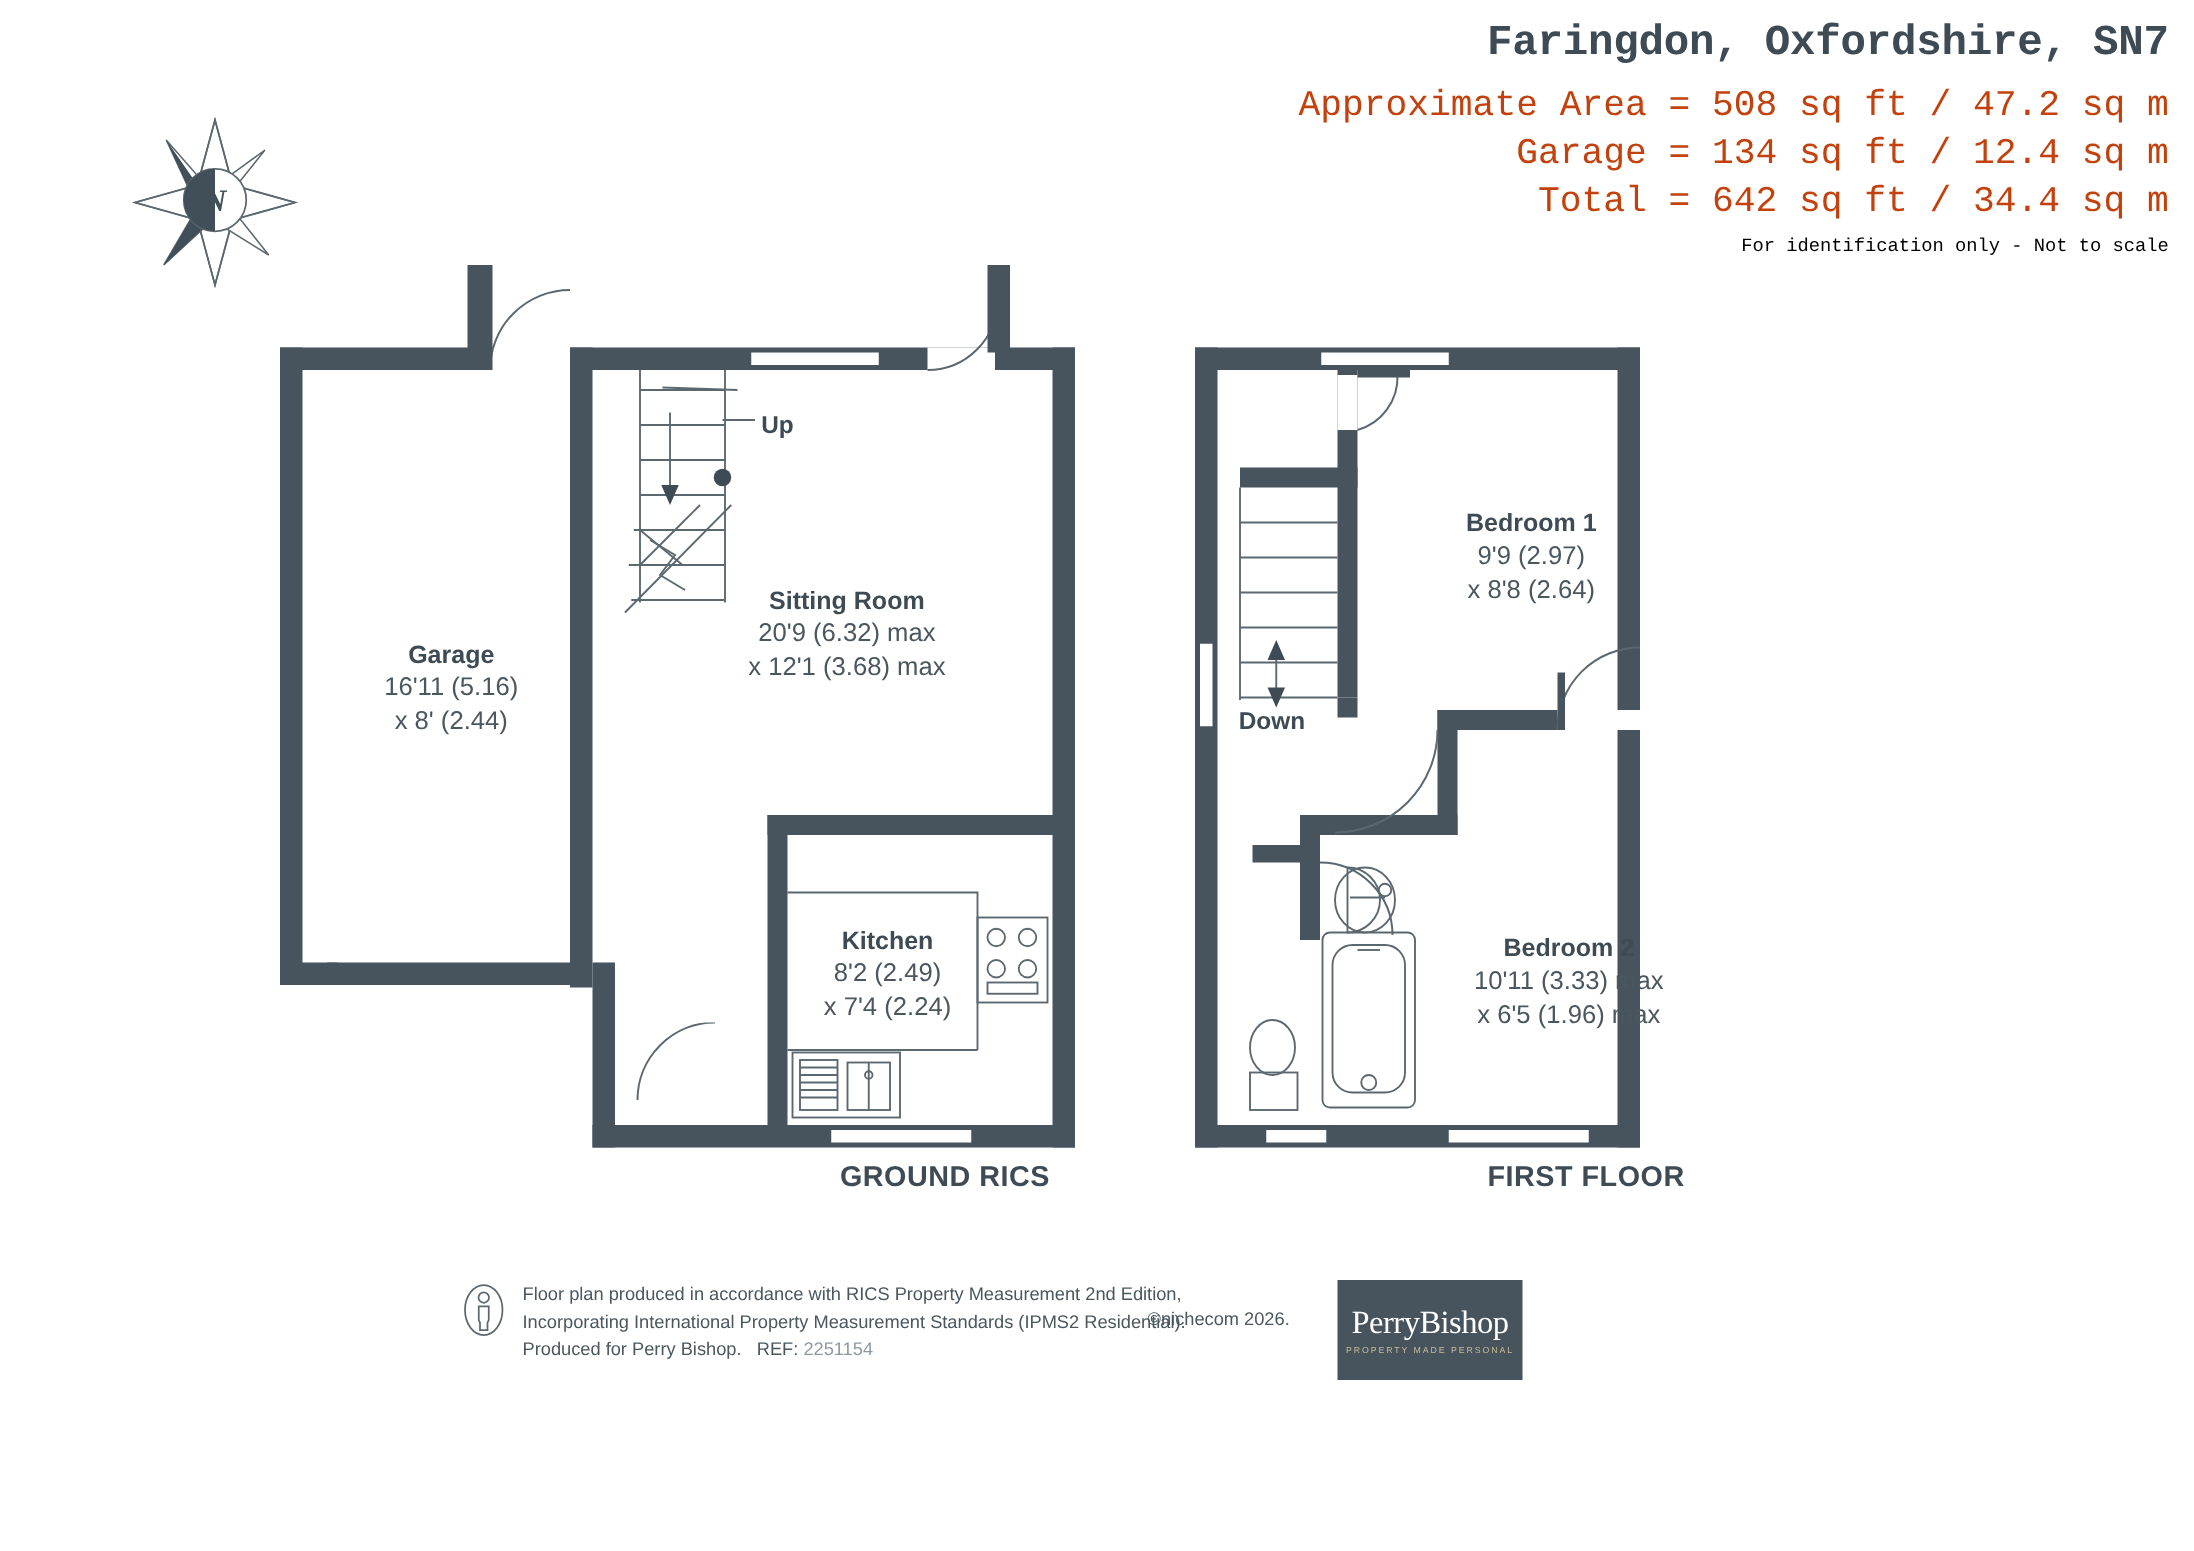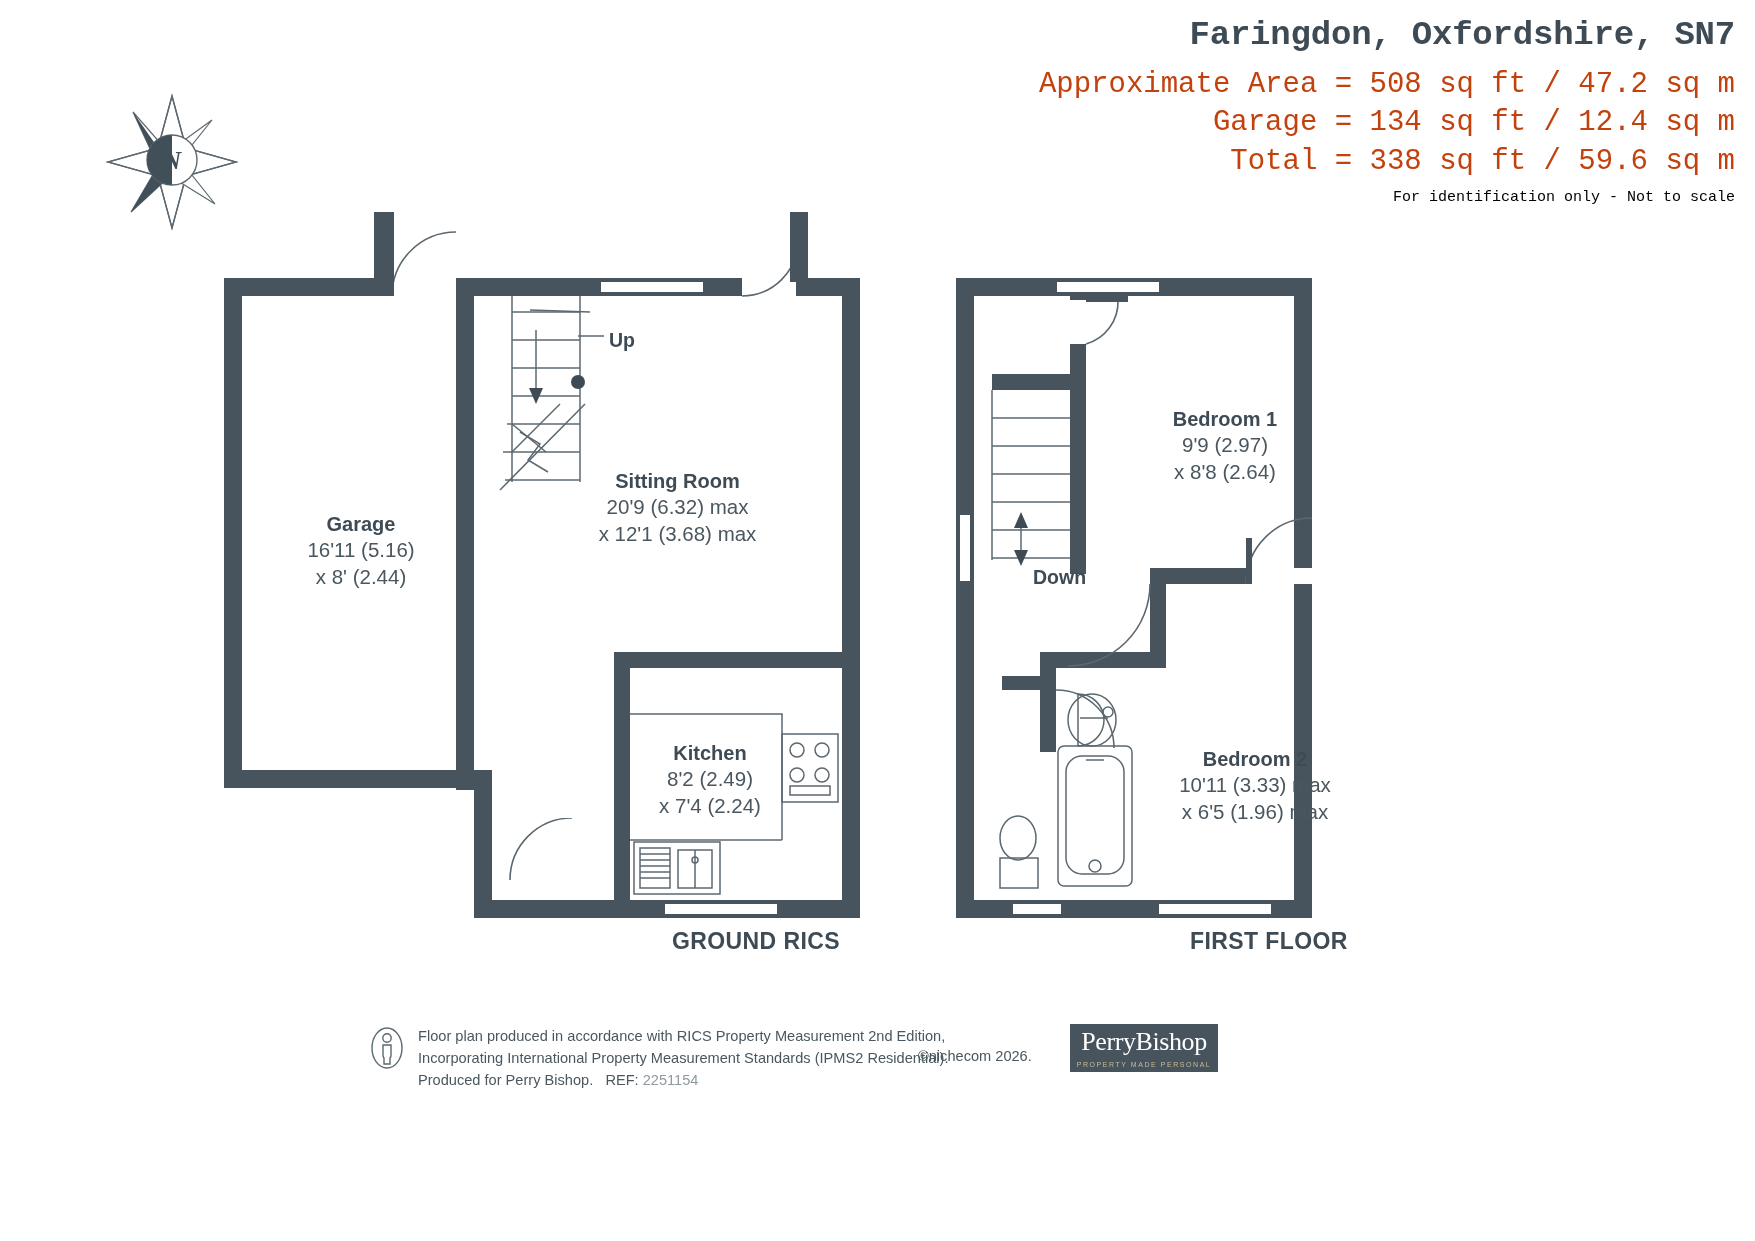--- a/index.html
+++ b/index.html
@@ -96,21 +96,21 @@
 
   
   .stairText {
     position: absolute;
     font-size: 19.5px;
     font-weight: bold;
     color: #3e4b55;
     white-space: nowrap;
   }
   #text-up   { left: 609px; top: 329px; }
-  #text-down { left: 991px; top: 566px; margin-left: 42px; }
+  #text-down { left: 991px; top: 566px; }
 
   
   .footer {
     position: absolute;
     left: 370px;
     top: 1026px;
     width: 1000px;
     height: 90px;
   }
   .footerInner {
@@ -135,21 +135,21 @@
     top: 22px;
     font-size: 14.6px;
     color: #4a575f;
     white-space: nowrap;
   }
   .logoBox {
     position: absolute;
     left: 700px;
     top: -2px;
     width: 148px;
-    height: 48px;
+    height: 80px;
     background: #47545e;
     display: flex;
     flex-direction: column;
     align-items: center;
     justify-content: center;
   }
   .logoMain {
     font-family: "Liberation Serif", serif;
     font-size: 26px;
     color: #ffffff;
@@ -165,21 +165,21 @@
 </style>
 </head>
 <body>
 
 <div class="page">
 
   <div class="header">
     <div class="title">Faringdon, Oxfordshire, SN7</div>
     <div class="areaLine">Approximate Area = 508 sq ft / 47.2 sq m</div>
     <div class="areaLine">Garage = 134 sq ft / 12.4 sq m</div>
-    <div class="areaLine">Total = 338 sq ft / 59.6 sq m</div>
+    <div class="areaLine">Total = 642 sq ft / 34.4 sq m</div>
     <div class="note">For identification only - Not to scale</div>
   </div>
 
   <svg class="plan" viewBox="0 0 1755 1241" xmlns="http://www.w3.org/2000/svg">
 
     <g>
 
       <polygon points="172,96 186,148 236,162 186,176 172,228 158,176 108,162 158,148" fill="#ffffff" stroke="#5b6870" stroke-width="1.4"></polygon>
       <polygon points="172,96 186,148 236,162 186,176 172,228 158,176 108,162 158,148" fill="none" stroke="#5b6870" stroke-width="1.2"></polygon>
 

